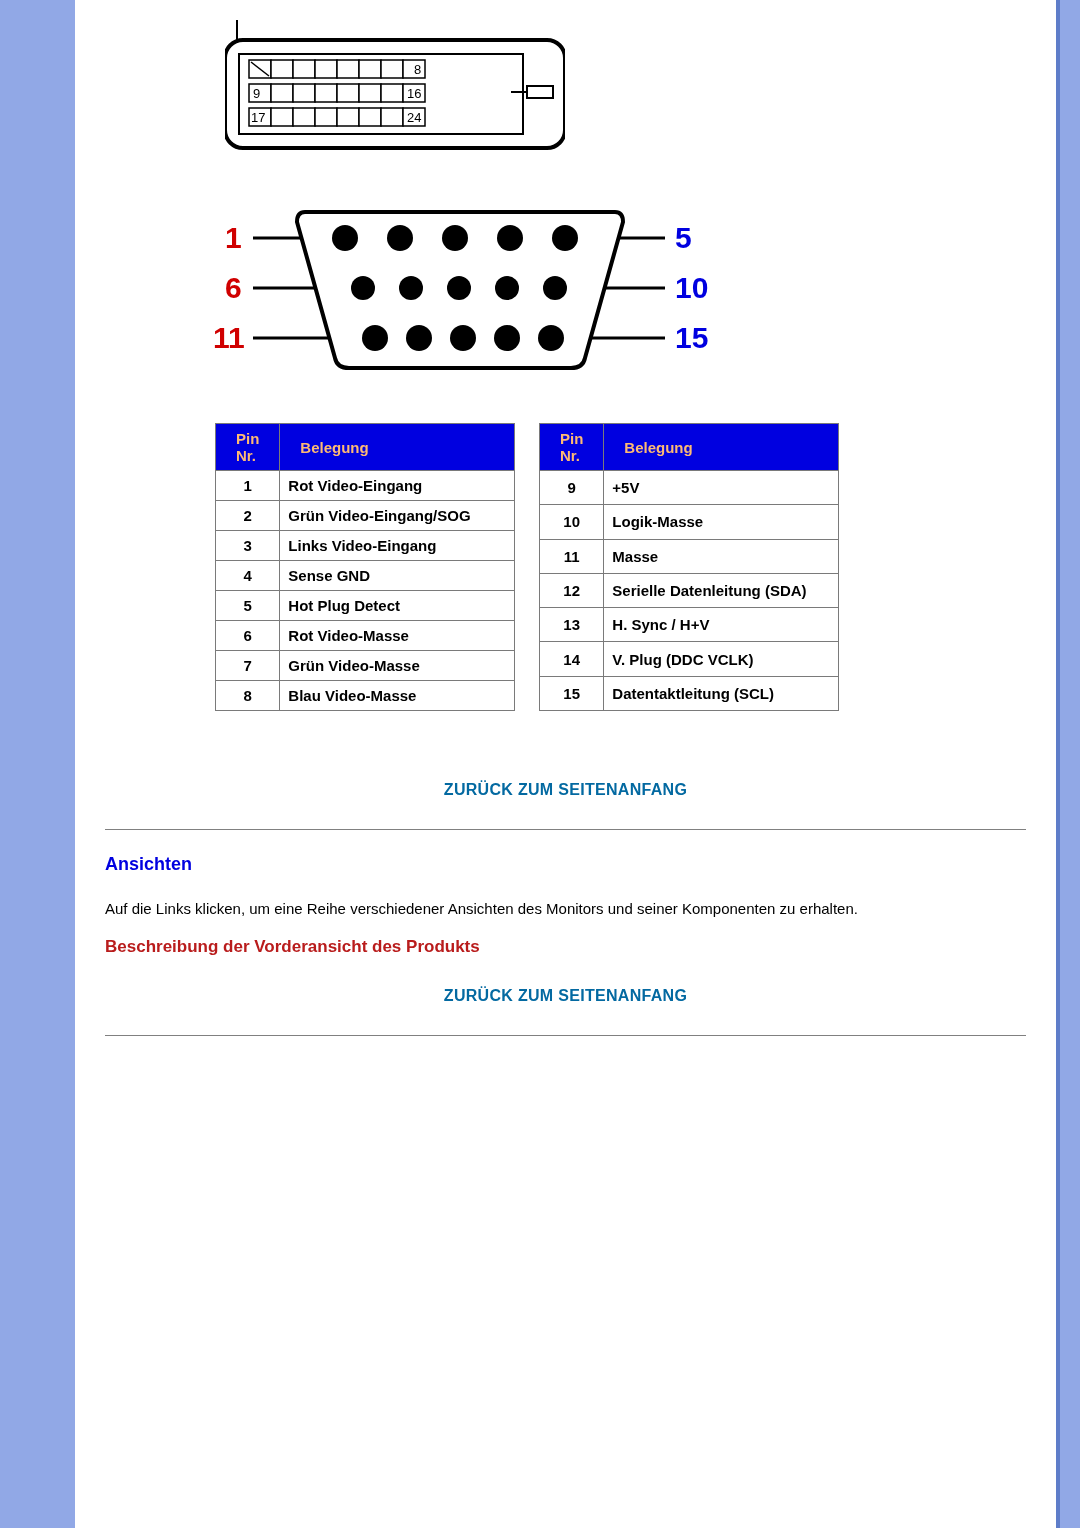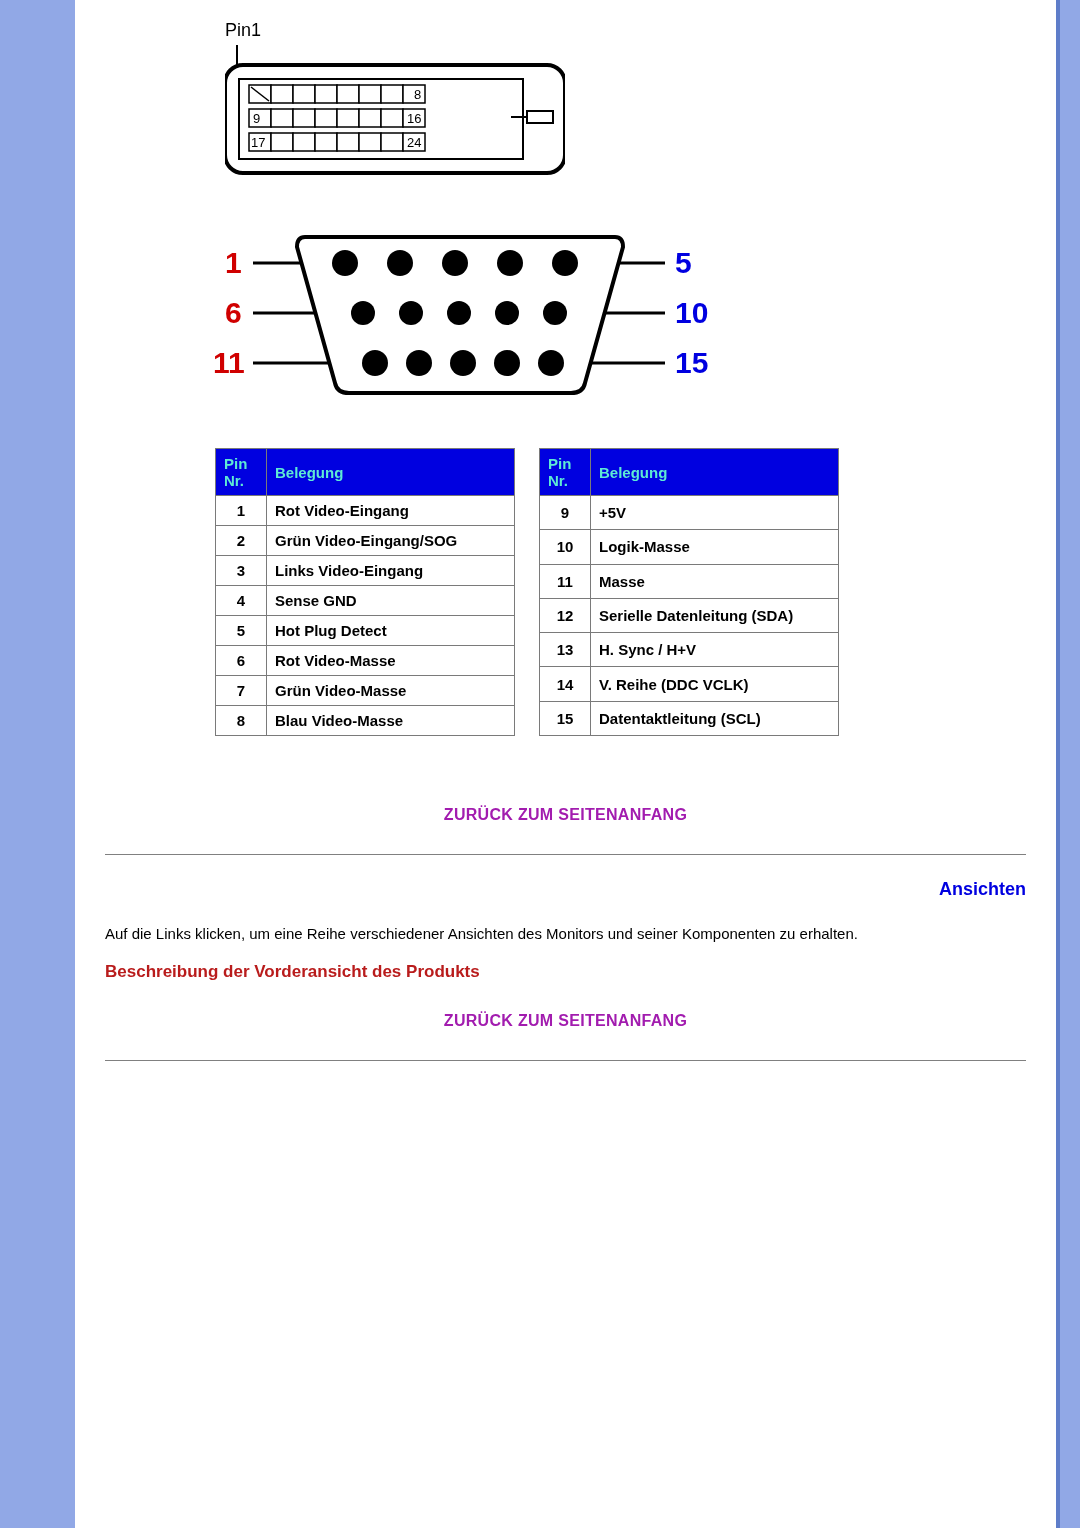--- a/index.html
+++ b/index.html
@@ -54,24 +54,24 @@
     gap: 24px;
     margin-left: 110px;
     margin-bottom: 70px;
   }
   table.pin {
     border-collapse: collapse;
     width: 300px;
   }
   table.pin th {
     background: #0000e0;
-    color: #5eead4;
+    color: #fdba74;
     font-weight: bold;
     text-align: left;
-    padding: 6px 8px;
+    padding: 6px 20px;
     border: 1px solid #7a7a7a;
     font-size: 15px;
   }
   table.pin td {
     border: 1px solid #7a7a7a;
     padding: 6px 8px;
     font-weight: bold;
     font-size: 15px;
     vertical-align: middle;
   }
@@ -80,32 +80,31 @@
     width: 34px;
   }
   .back-top {
     color: #e57a00;
     font-weight: bold;
     text-align: center;
     margin: 30px 0 30px 0;
     font-size: 16px;
     letter-spacing: 0.3px;
   }
-  .back-top a { color: #a21caf; text-decoration: none; }
+  .back-top a { color: #0369a1; text-decoration: none; }
   hr.sep {
     border: none;
     border-top: 1px solid #808080;
     margin: 20px 0 24px 0;
   }
   .section-heading {
     color: #0000e0;
     font-weight: bold;
     font-size: 18px;
     margin: 10px 0 24px 0;
-    text-align: right;
   }
   .section-link {
     color: #0000e0;
     font-weight: bold;
     font-size: 17px;
     margin: 18px 0 10px 0;
   }
   .section-link a { color: #b91c1c; text-decoration: none; }
   .body-text {
     font-weight: normal;
@@ -113,21 +112,20 @@
     margin: 0 0 10px 0;
   }
 </style>
 </head>
 <body>
 
 <div class="page">
   <div class="left-rail"></div>
   <div class="content">
 
-    <div class="pin1-label">Pin1</div>
 
     <div class="dvi-wrap">
       <svg class="dvi-svg" width="340" height="130" viewBox="0 0 340 130">
         <line x1="12" y1="0" x2="12" y2="20" stroke="#000" stroke-width="2"></line>
 
         <rect x="0" y="20" width="340" height="108" rx="18" ry="18" fill="#fff" stroke="#000" stroke-width="4"></rect>
 
         <rect x="14" y="34" width="284" height="80" fill="#fff" stroke="#000" stroke-width="2"></rect>
 
         <g stroke="#000" stroke-width="1.5" fill="#fff">
@@ -293,21 +291,21 @@
             <tr>
               <td class="num">12</td>
               <td>Serielle Datenleitung (SDA)</td>
             </tr>
             <tr>
               <td class="num">13</td>
               <td>H. Sync / H+V</td>
             </tr>
             <tr>
               <td class="num">14</td>
-              <td>V. Reihe (DDC VCLK)</td>
+              <td>V. Plug (DDC VCLK)</td>
             </tr>
             <tr>
               <td class="num">15</td>
               <td>Datentaktleitung (SCL)</td>
             </tr>
           </tbody>
       </table>
     </div>
 
     <div class="back-top">

